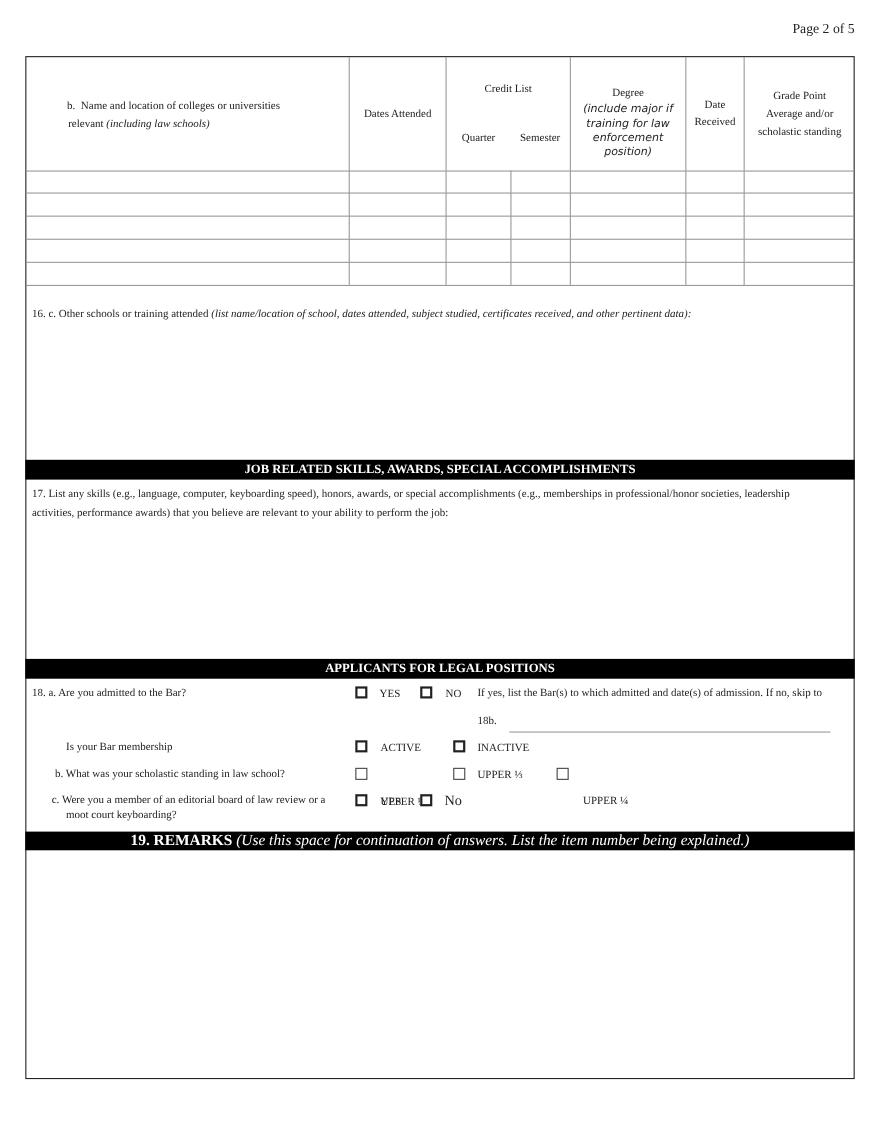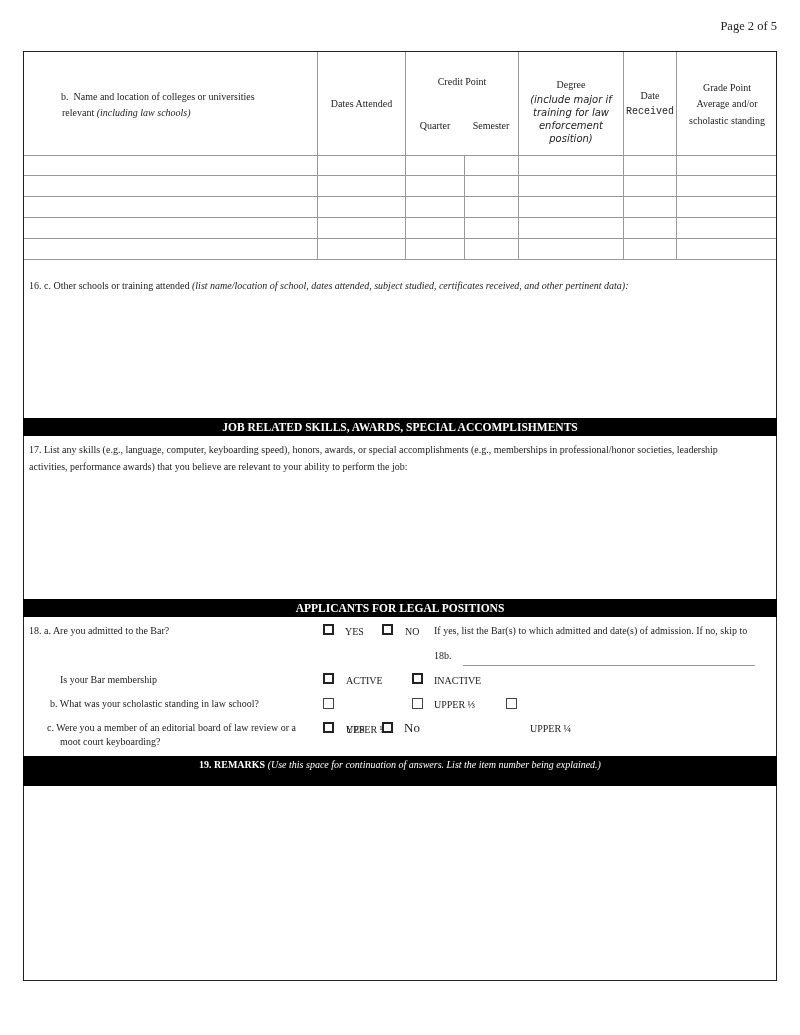--- a/index.html
+++ b/index.html
@@ -44,29 +44,29 @@
 
   <div class="txt" style="left:61px; top:88px;">
     <span>b.</span>&nbsp;
     <span>Name and location of colleges or universities</span>
   </div>
   <div class="txt" style="left:62px; top:104px;">
     <span>relevant</span>
     <span class="italic">(including law schools)</span>
   </div>
   <div class="hdr-text" style="left:318px; width:87px; top:96px;">Dates Attended</div>
-  <div class="hdr-text" style="left:406px; width:112px; top:74px;">Credit Point</div>
+  <div class="hdr-text" style="left:406px; width:112px; top:74px;">Credit List</div>
   <div class="hdr-text" style="left:406px; width:58px; top:118px;">Quarter</div>
   <div class="hdr-text" style="left:464px; width:54px; top:118px;">Semester</div>
   <div class="hdr-text" style="left:519px; width:104px; top:77px;">Degree</div>
   <div class="hdr-text sans-it" style="left:519px; width:104px; top:93px;">(include major if</div>
   <div class="hdr-text sans-it" style="left:519px; width:104px; top:106px;">training for law</div>
   <div class="hdr-text sans-it" style="left:519px; width:104px; top:119px;">enforcement position)</div>
   <div class="hdr-text" style="left:624px; width:52px; top:88px;">Date</div>
-  <div class="hdr-text" style="left:624px; width:52px; top:104px;font-family:Liberation Mono, monospace;">Received</div>
+  <div class="hdr-text" style="left:624px; width:52px; top:104px;">Received</div>
   <div class="hdr-text" style="left:677px; width:100px; top:80px;">Grade Point</div>
   <div class="hdr-text" style="left:677px; width:100px; top:96px;">Average and/or</div>
   <div class="hdr-text" style="left:677px; width:100px; top:113px;">scholastic standing</div>
 
   <div class="abs" style="left:24px; top:156px; width:293px; height:19px;"></div>
   <div class="abs" style="left:24px; top:176px; width:293px; height:20px;"></div>
   <div class="abs" style="left:24px; top:197px; width:293px; height:20px;"></div>
   <div class="abs" style="left:24px; top:218px; width:293px; height:20px;"></div>
   <div class="abs" style="left:24px; top:239px; width:293px; height:20px;"></div>
 </div>
@@ -107,17 +107,17 @@
 <div class="cb thin" style="left:506px; top:698px;"></div>
 <div class="cb-label" style="left:530px; top:699px;margin-top:24px;">UPPER ¼</div>
 
 <div class="txt" style="left:47px; top:719px;">c.  Were you a member of an editorial board of law review or a</div>
 <div class="txt" style="left:60px; top:733px;">moot court keyboarding?</div>
 <div class="cb" style="left:323px; top:722px;"></div>
 <div class="cb-label" style="left:346px; top:724px;">YES</div>
 <div class="cb" style="left:382px; top:722px;"></div>
 <div class="cb-label" style="left:404px; top:720px; font-size:13px;">No</div>
 
-<div class="band" style="top:756px; height:30px; line-height:17px; font-size:10px;">
+<div class="band" style="top:756px; height:17px; line-height:17px; font-size:14px;">
   <span>19.  REMARKS</span>
   <span style="font-weight:normal; font-style:italic;">(Use this space for continuation of answers.  List the item number being explained.)</span>
 </div>
 <div class="abs" style="left:24px; top:774px; width:752px; height:205px;"></div>
 
 </body></html>

